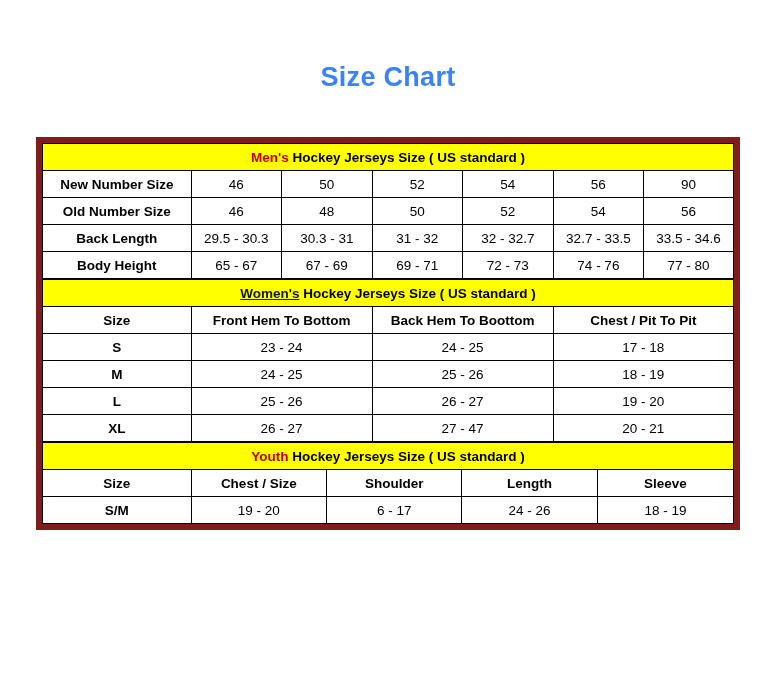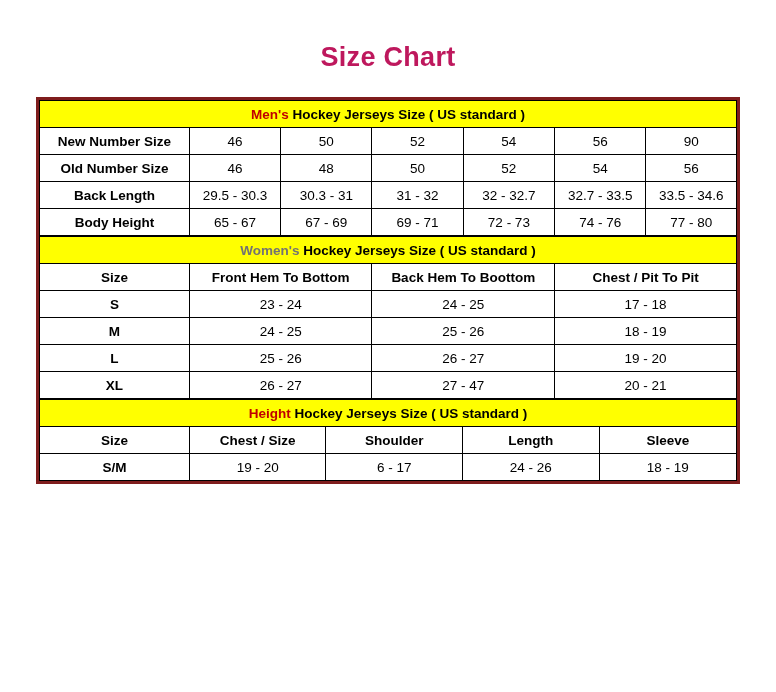--- a/index.html
+++ b/index.html
@@ -15,29 +15,29 @@
     overflow: hidden;
   }
   .page {
     width: 776px;
     height: 692px;
     position: relative;
     box-sizing: border-box;
   }
   .title {
     text-align: center;
-    color: #be185d;
+    color: #3b82f6;
     font-size: 27px;
     font-weight: bold;
-    padding-top: 42px;
+    padding-top: 62px;
     letter-spacing: 0.3px;
   }
   .chart-wrap {
-    margin: 24px 36px 0 36px;
-    border: 3px solid #7f1d1d;
+    margin: 44px 36px 0 36px;
+    border: 6px solid #7f1d1d;
     box-sizing: border-box;
   }
   table.sizetable {
     width: 100%;
     border-collapse: collapse;
     table-layout: fixed;
   }
   table.sizetable td, table.sizetable th {
     border: 1px solid #000;
     text-align: center;
@@ -47,21 +47,21 @@
     padding: 1px 2px;
     box-sizing: border-box;
   }
   .banner {
     background: #ffff00;
     font-weight: bold;
     font-size: 15px;
     height: 31px;
   }
   .banner .accent-men { color: #c00000; }
-  .banner .accent-women { color: #737373; }
+  .banner .accent-women { color: #0f172a; text-decoration: underline; }
   .banner .accent-youth { color: #c00000; }
   .hdr {
     font-weight: bold;
   }
   .rowlabel {
     font-weight: bold;
   }
   .rowlabel-bold {
     font-weight: bold;
   }
@@ -175,21 +175,21 @@
     <table class="sizetable">
       <colgroup>
         <col style="width:21.5%">
           <col style="width:19.6%">
           <col style="width:19.6%">
           <col style="width:19.6%">
           <col style="width:19.7%">
       </colgroup>
       <tbody>
         <tr>
-          <td class="banner" colspan="5"><span class="accent-youth">Height</span><span> Hockey Jerseys Size ( US standard )</span></td>
+          <td class="banner" colspan="5"><span class="accent-youth">Youth</span><span> Hockey Jerseys Size ( US standard )</span></td>
         </tr>
         <tr>
           <td class="hdr">Size</td>
           <td class="hdr">Chest / Size</td>
           <td class="hdr">Shoulder</td>
           <td class="hdr">Length</td>
           <td class="hdr">Sleeve</td>
         </tr>
         <tr>
           <td class="rowlabel-bold">S/M</td>

